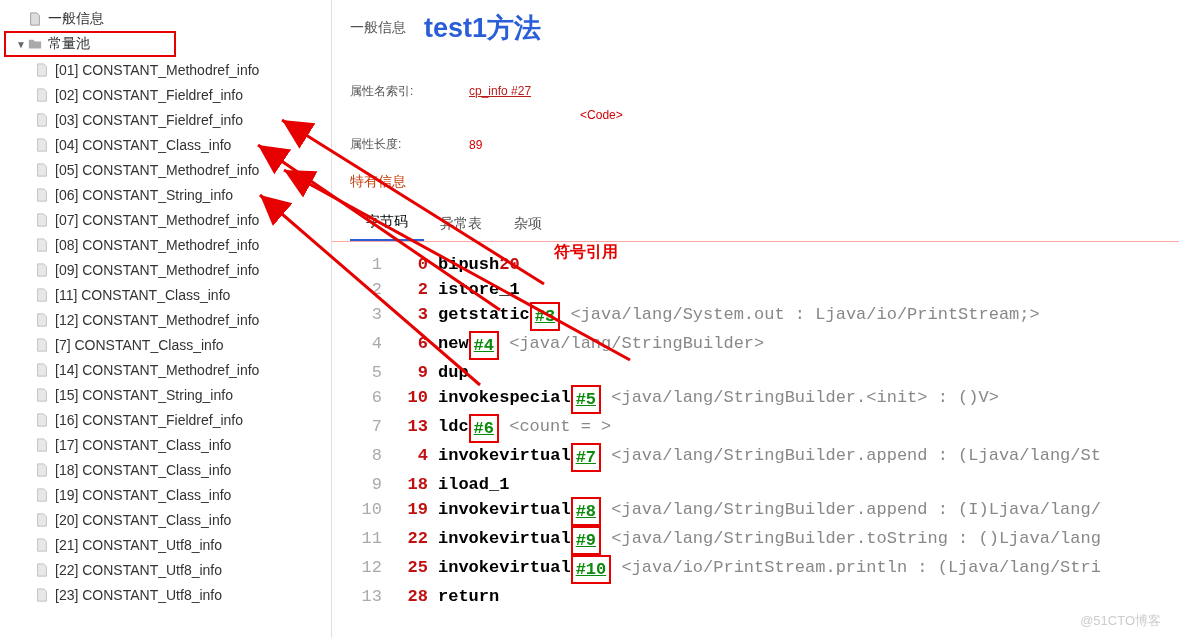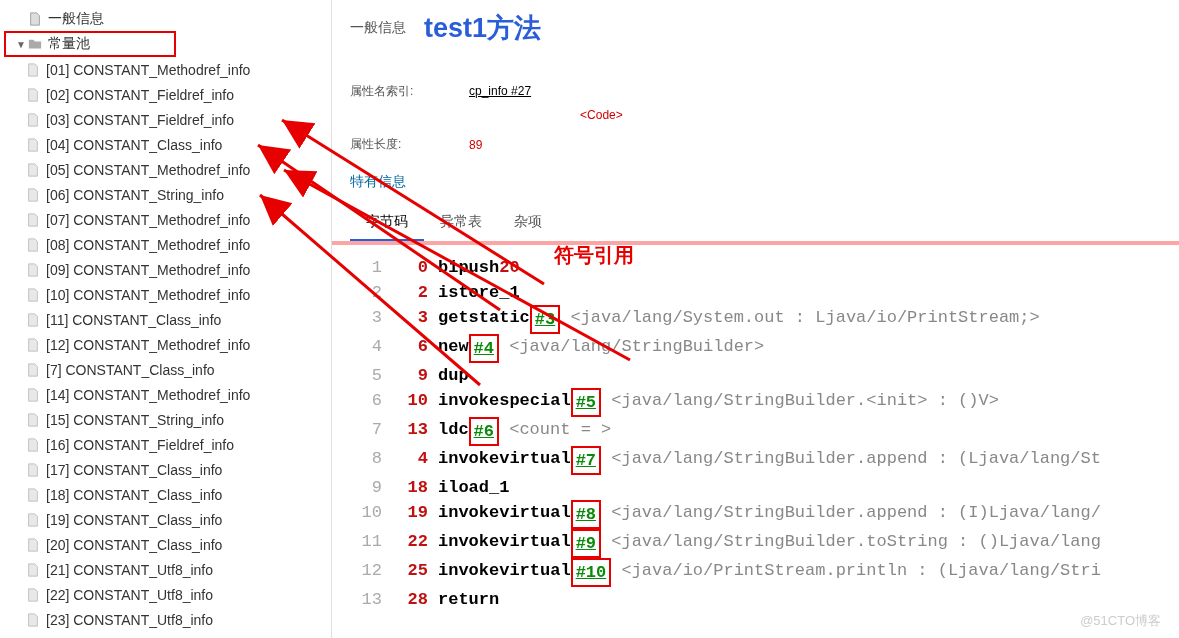--- a/index.html
+++ b/index.html
@@ -1,50 +1,50 @@
 <!DOCTYPE html>
 <html><head>
 <meta charset="utf-8">
 <style>
 * { margin: 0; padding: 0; box-sizing: border-box; }
 body { font-family: "Segoe UI", Arial, sans-serif; font-size: 14px; color: #333; background: #fff; position: relative; width: 1179px; height: 638px; overflow: hidden; }
 .container { display: flex; height: 100%; }
 .sidebar { width: 332px; background: #fff; border-right: 1px solid #e0e0e0; padding-top: 6px; }
 .tree-item { display: flex; align-items: center; height: 25px; padding-left: 18px; cursor: pointer; }
 .tree-item.level1 { padding-left: 28px; }
-.tree-item.level2 { padding-left: 26px; align-items: center; }
+.tree-item.level2 { padding-left: 35px; align-items: center; }
 .tree-icon { width: 14px; height: 14px; margin-right: 6px; flex-shrink: 0; }
 .caret-icon { width: 10px; margin-right: 2px; font-size: 10px; color: #666; }
 .folder-icon svg { fill: #898989; }
 .file-icon svg { fill: #b0b0b0; }
 .tree-label { white-space: nowrap; color: #333; }
 .red-box { border: 2px solid #e60000; }
 .main { flex: 1; background: #fff; padding: 6px 0 0 0; position: relative; }
 .header-row { display: flex; align-items: center; padding: 4px 18px 10px 18px; }
 .header-label { color: #555; margin-right: 18px; }
 .header-title { font-size: 27px; color: #2a5ed8; font-weight: 600; }
 .attr-row { display: flex; align-items: center; padding: 4px 18px 10px 18px; font-size: 12px; gap: 37px; }
 .attr-label { color: #555; margin-right: 12px; min-width: 70px; }
-.cp-link { color: #000000; text-decoration: underline; margin-right: 12px; }
+.cp-link { color: #b91c1c; text-decoration: underline; margin-right: 12px; }
 .code-tag { color: #d00000; margin-top: 48px; }
 .attr-val { color: #d00000; }
-.special-label { padding: 10px 18px 14px 18px; color: #0369a1; }
-.tabs { display: flex; padding: 0 18px; border-bottom: 4px solid #fca5a5; }
+.special-label { padding: 10px 18px 14px 18px; color: #c2410c; }
+.tabs { display: flex; padding: 0 18px; border-bottom: 1px solid #fca5a5; align-items: flex-end; }
 .tab { padding: 8px 16px 8px 16px; color: #555; cursor: pointer; position: relative; }
 .tab.active { color: #000; border-bottom: 2px solid #2a5ed8; }
 .code-panel { background: #fff; padding: 10px 0; font-family: "Consolas", "Courier New", monospace; font-size: 17px; line-height: 25px; }
 .code-line { display: flex; padding: 0 18px; white-space: pre; }
 .lineno { width: 32px; text-align: right; color: #aaa; margin-right: 18px; user-select: none; }
 .offset { color: #c01010; width: 28px; text-align: right; margin-right: 10px; font-weight: 600; }
 .opcode { color: #000; font-weight: 700; }
 .operand-num { color: #c01010; font-weight: 700; }
 .cp-ref { color: #0a8a0a; font-weight: 700; text-decoration: underline; }
 .cp-ref.boxed { border: 2px solid #e60000; padding: 0 3px; text-decoration: underline; }
 .comment { color: #888; }
-.annot-label { position: absolute; color: #e60000; font-size: 20px; font-weight: 700; }
+.annot-label { position: absolute; color: #e60000; font-size: 16px; font-weight: 700; }
 .watermark { position: absolute; right: 18px; bottom: 8px; color: #ccc; font-size: 13px; }
 svg.arrow-overlay { position: absolute; top: 0; left: 0; width: 1179px; height: 638px; pointer-events: none; z-index: 50; }
 </style>
 </head>
 <body>
 
 <div class="container">
   <div class="sidebar">
     <div class="tree-item level1">
       <span class="tree-icon file-icon"><svg viewBox="0 0 16 16">
@@ -106,26 +106,20 @@
           <span class="tree-icon file-icon"><svg viewBox="0 0 16 16">
               <path d="M3 1h7l3 3v11H3z" fill="#e8e8e8" stroke="#bbb"></path>
             </svg></span>
           <span class="tree-label">[08] CONSTANT_Methodref_info</span>
         </div>
         <div class="tree-item level2">
           <span class="tree-icon file-icon"><svg viewBox="0 0 16 16">
               <path d="M3 1h7l3 3v11H3z" fill="#e8e8e8" stroke="#bbb"></path>
             </svg></span>
           <span class="tree-label">[09] CONSTANT_Methodref_info</span>
-        </div>
-        <div class="tree-item level2">
-          <span class="tree-icon file-icon"><svg viewBox="0 0 16 16">
-              <path d="M3 1h7l3 3v11H3z" fill="#e8e8e8" stroke="#bbb"></path>
-            </svg></span>
-          <span class="tree-label">[10] CONSTANT_Methodref_info</span>
         </div>
         <div class="tree-item level2">
           <span class="tree-icon file-icon"><svg viewBox="0 0 16 16">
               <path d="M3 1h7l3 3v11H3z" fill="#e8e8e8" stroke="#bbb"></path>
             </svg></span>
           <span class="tree-label">[11] CONSTANT_Class_info</span>
         </div>
         <div class="tree-item level2">
           <span class="tree-icon file-icon"><svg viewBox="0 0 16 16">
               <path d="M3 1h7l3 3v11H3z" fill="#e8e8e8" stroke="#bbb"></path>

